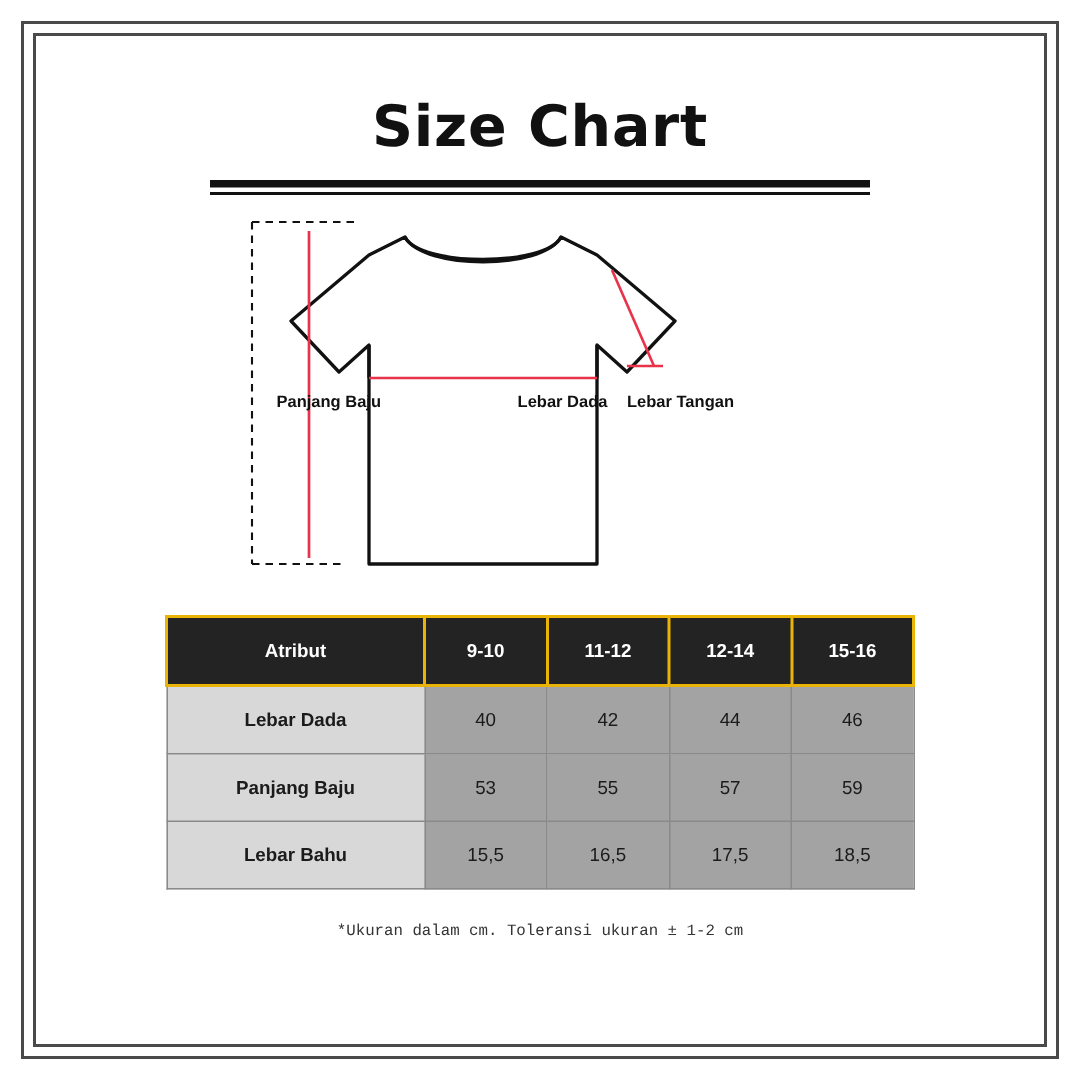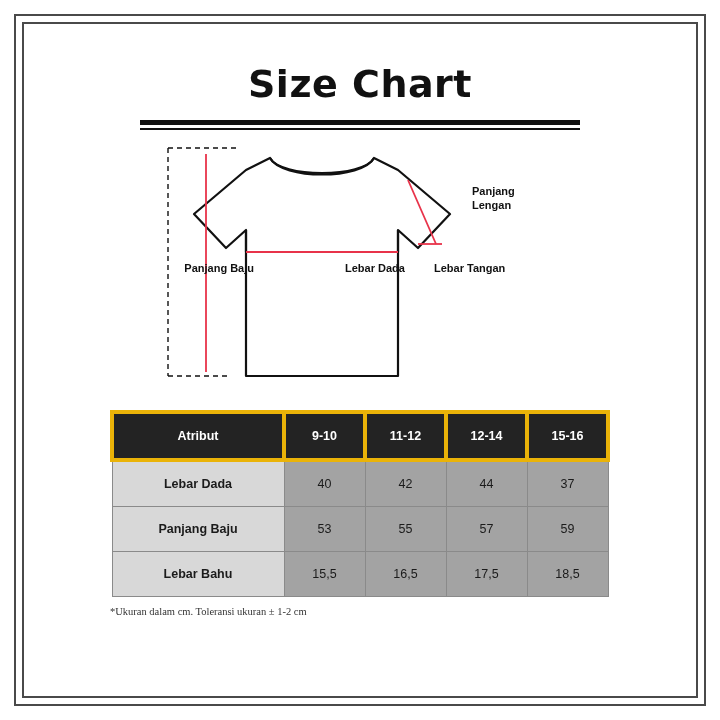--- a/index.html
+++ b/index.html
@@ -93,21 +93,21 @@
     position: absolute;
     font-size: 11px;
     font-weight: bold;
     color: #111111;
     line-height: 1.25;
     font-family: "Liberation Sans", sans-serif;
   }
   .lbl-panjang-baju { left: 130px; top: 122px; width: 90px; text-align: right; }
   .lbl-panjang-lengan { left: 438px; top: 45px; width: 80px; text-align: left; }
   .lbl-lebar-dada { left: 296px; top: 122px; width: 90px; text-align: center; }
-  .lbl-lebar-tangan { left: 400px; top: 122px; width: 100px; text-align: left; }
+  .lbl-lebar-tangan { left: 384px; top: 122px; width: 100px; text-align: left; }
 
   
   .table-wrap {
     width: 500px;
     margin: 2px auto 0 auto;
   }
   table.size-table {
     border-collapse: collapse;
     width: 100%;
     table-layout: fixed;
@@ -119,40 +119,40 @@
     text-align: center;
     font-size: 12.5px;
     color: #1b1b1b;
     font-family: "Liberation Sans", sans-serif;
   }
   table.size-table thead th {
     background: #232323;
     color: #ffffff;
     font-weight: bold;
     font-size: 12.5px;
-    border: 4px solid #eab308;
+    border: 2px solid #eab308;
   }
   table.size-table tbody td:first-child {
     background: #d8d8d8;
     font-weight: bold;
     font-size: 12.5px;
   }
   table.size-table tbody td {
     background: #a3a3a3;
     font-weight: normal;
   }
   col.attr-col { width: 172px; }
 
   .footnote {
     width: 500px;
-    margin: 9px auto 0 auto;
+    margin: 22px auto 0 auto;
     font-size: 10.5px;
     color: #333333;
-    text-align: left;
-    font-family: Liberation Serif, serif;
+    text-align: center;
+    font-family: Liberation Mono, monospace;
   }
 </style>
 </head>
 <body>
 
 <div class="page">
   <div class="frame-outer"></div>
   <div class="frame-inner"></div>
 
   <div class="content">
@@ -184,24 +184,20 @@
 
         <g stroke="#e8334a" stroke-width="1.8" fill="none">
           <line x1="56" y1="14" x2="56" y2="232"></line>
           <line x1="96" y1="112" x2="248" y2="112"></line>
           <line x1="258" y1="40" x2="286" y2="104"></line>
           <line x1="268" y1="104" x2="292" y2="104"></line>
         </g>
       </svg>
 
       <div class="lbl lbl-panjang-baju">Panjang Baju</div>
-      <div class="lbl lbl-panjang-lengan">
-        <span>Panjang</span><br>
-        <span>Lengan</span>
-      </div>
       <div class="lbl lbl-lebar-dada">Lebar Dada</div>
       <div class="lbl lbl-lebar-tangan">Lebar Tangan</div>
     </div>
 
     <div class="table-wrap">
       <table class="size-table">
         <colgroup>
           <col class="attr-col">
           <col>
             <col>
@@ -216,21 +212,21 @@
             <th>12-14</th>
             <th>15-16</th>
           </tr>
         </thead>
         <tbody>
           <tr>
             <td>Lebar Dada</td>
             <td>40</td>
             <td>42</td>
             <td>44</td>
-            <td>37</td>
+            <td>46</td>
           </tr>
           <tr>
             <td>Panjang Baju</td>
             <td>53</td>
             <td>55</td>
             <td>57</td>
             <td>59</td>
           </tr>
           <tr>
             <td>Lebar Bahu</td>

